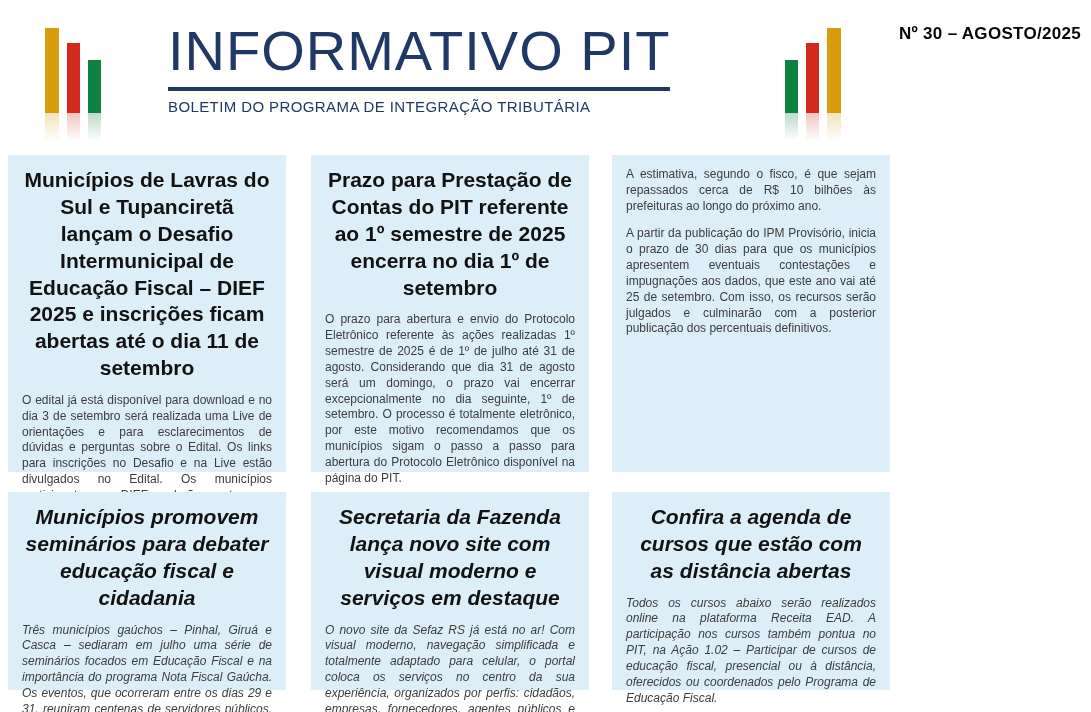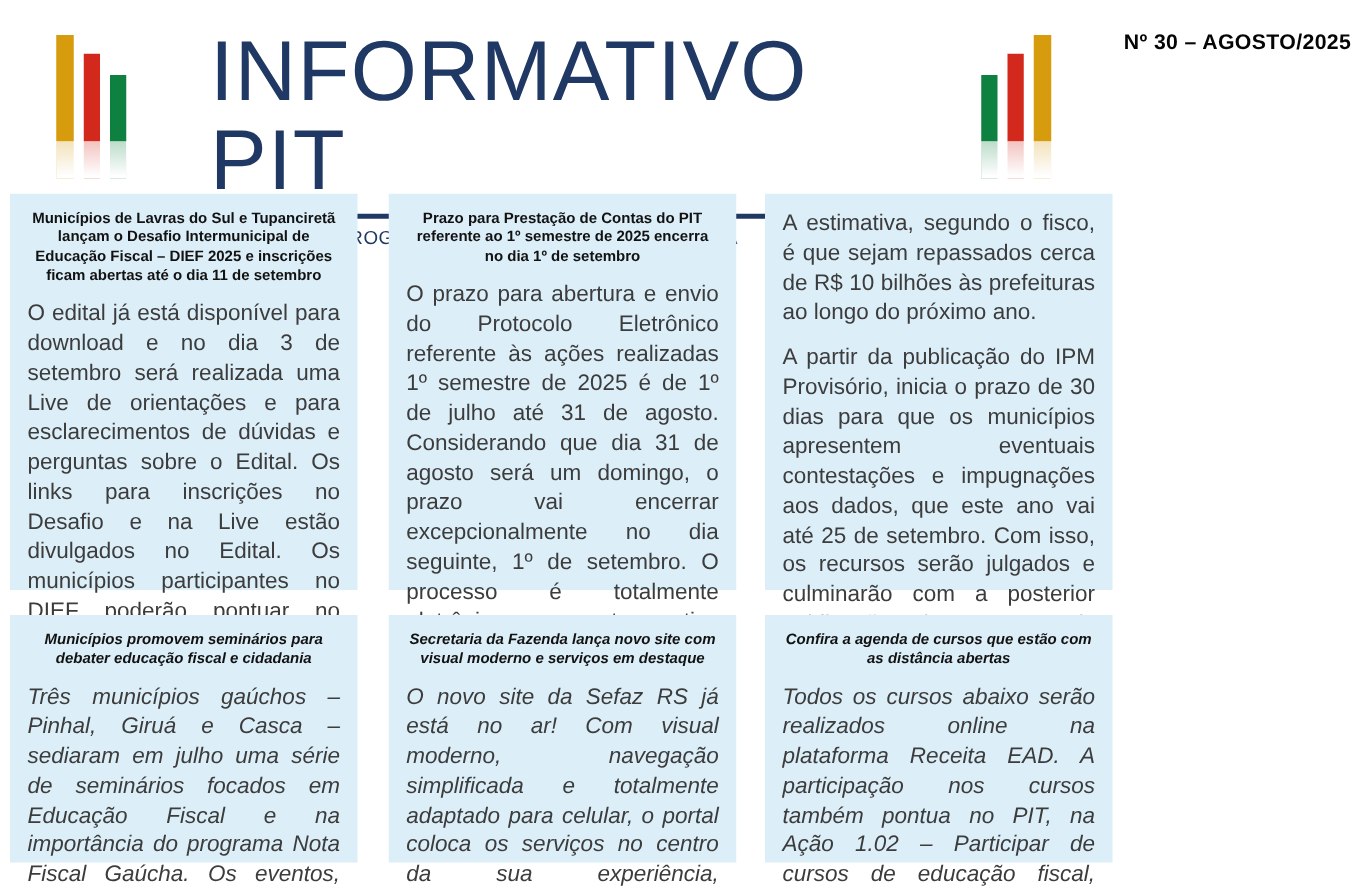--- a/index.html
+++ b/index.html
@@ -23,21 +23,21 @@
 
   
   .edition{
     position:absolute;top:24px;right:10px;
     font-size:17px;font-weight:700;color:#050505;
     letter-spacing:.3px;
   }
   .masthead{position:absolute;left:168px;top:22px;width:560px;}
   .masthead h1{
     display:inline-block;
-    font-size:68px;font-weight:400;line-height:1.05;
+    font-size:56px;font-weight:400;line-height:1.05;
     letter-spacing:1px;color:var(--navy);
     border-bottom:4px solid var(--navy);
     padding-bottom:6px;
   }
   .masthead .subtitle{
     margin-top:7px;
     font-size:15px;letter-spacing:.4px;
     color:var(--navy);
     white-space:nowrap;
   }
@@ -65,26 +65,26 @@
     width:278px;
     background:var(--box-bg);
     padding:12px 14px 10px 14px;
   }
   .row1{top:155px;height:317px;}
   .row2{top:492px;height:198px;font-style:italic;}
   .col1{left:8px;}
   .col2{left:311px;}
   .col3{left:612px;}
   .box h2{
-    font-size:12px;font-weight:700;line-height:1.28;
+    font-size:21px;font-weight:700;line-height:1.28;
     text-align:center;color:var(--heading);
     margin-bottom:11px;
   }
   .box p{
-    font-size:18px;line-height:1.32;
+    font-size:12px;line-height:1.32;
     text-align:justify;color:var(--body);
   }
   .box p + p{margin-top:12px;}
 </style>
 </head>
 <body>
 
 <div class="page">
 
   <div class="edition">Nº 30 – AGOSTO/2025</div>

